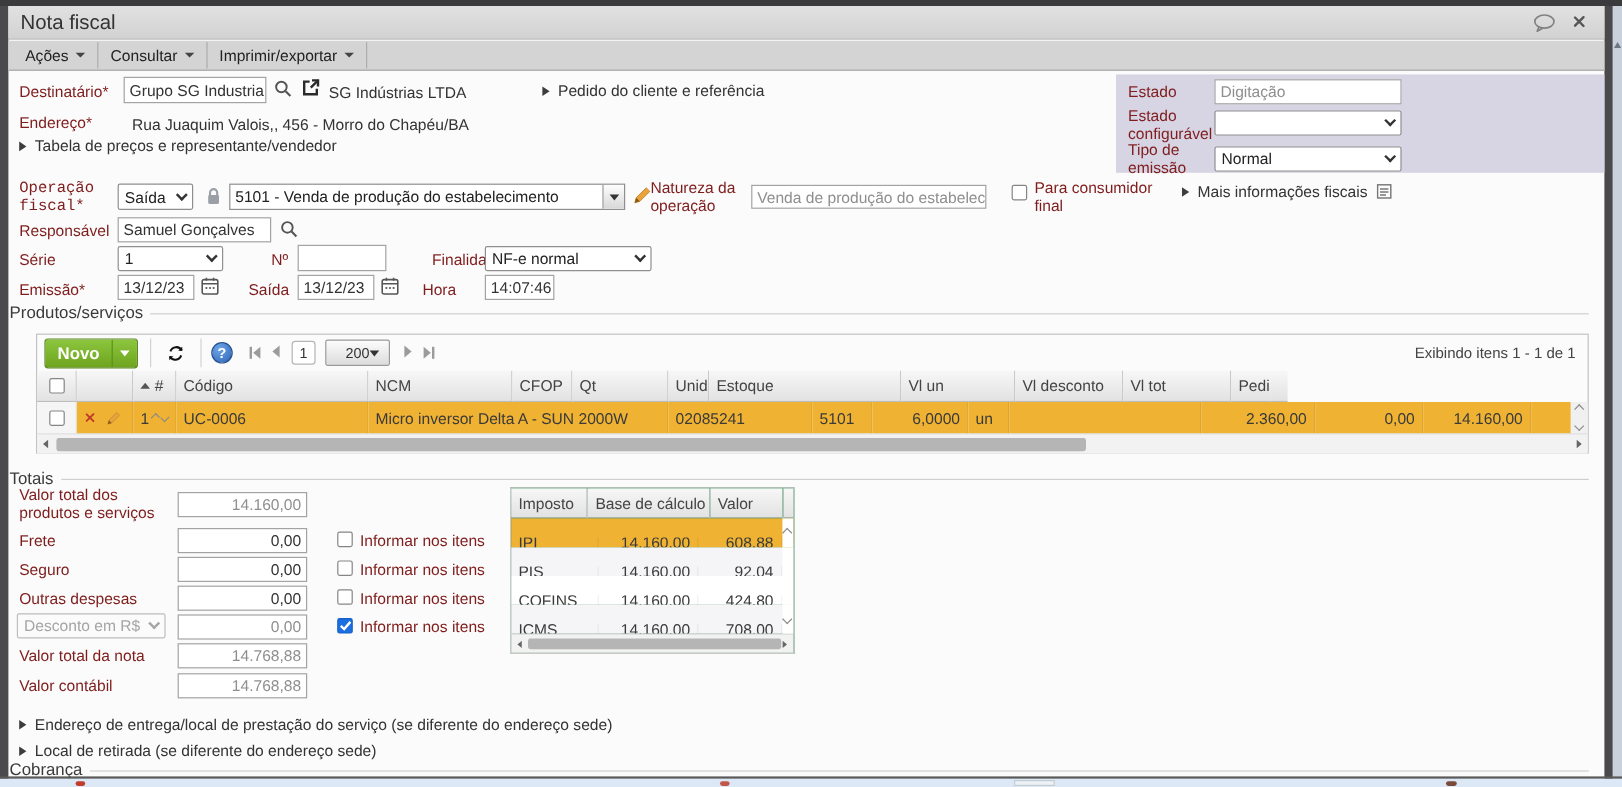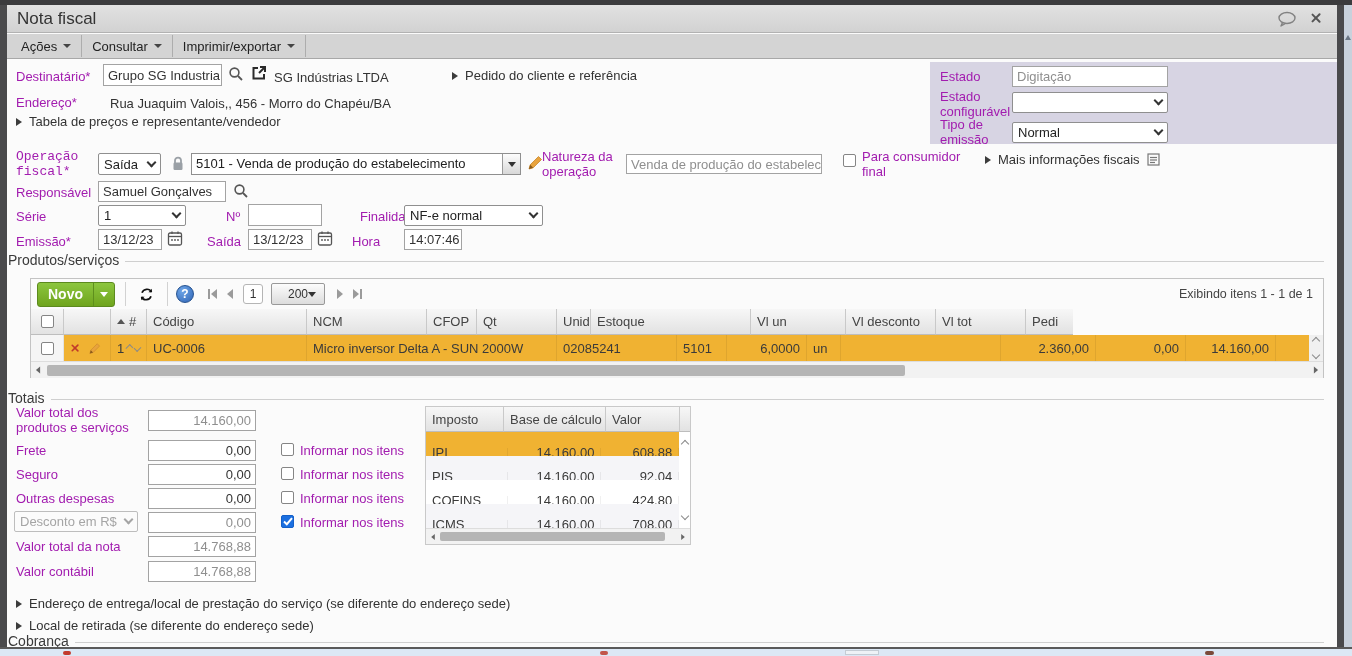--- a/index.html
+++ b/index.html
@@ -1,20 +1,20 @@
 <!DOCTYPE html>
 <html><head>
 <meta charset="utf-8">
 <style>
   * { box-sizing: border-box; margin: 0; padding: 0; }
   html,body { width:1352px; height:656px; overflow:hidden; }
   body { font-family:"Liberation Sans", sans-serif; background:#e8e8e8; }
   #root { position:relative; width:1352px; height:656px; background:#fbfbfb; overflow:hidden; }
   .abs { position:absolute; }
-  .lbl { font-size:13px; color:#a21caf; line-height:1.15; }
+  .lbl { font-size:13px; color:#7f1d1d; line-height:1.15; }
   .val-text { font-size:13px; color:#333; white-space:nowrap; }
   .tin { border:1px solid #a3a3a3; background:#fff; font-size:13px; color:#333;
          display:flex; align-items:center; padding:0 4px; overflow:hidden; white-space:nowrap; }
   .tin.right { justify-content:flex-end; }
   .tin.ro { color:#8f8f8f; }
   .sel { border:1px solid #8f8f8f; background:#fff; border-radius:2px; display:flex;
          align-items:center; justify-content:space-between; font-size:13px; color:#222; padding:0 5px; }
   .sel .chev { width:7px; height:7px; border-right:2px solid #333; border-bottom:2px solid #333;
                transform:rotate(45deg); margin-top:-4px; flex:0 0 auto; }
   .sel.disabled { border-color:#bdbdbd; color:#a5a5a5; background:#fbfbfb; }
@@ -393,21 +393,21 @@
       </svg>
   </span>
   <div class="abs lbl" style="left:300px;top:516px;">Informar nos itens</div>
 
   <div class="abs lbl" style="left:16px;top:540px;">Valor total da nota</div>
   <div class="abs tin right ro" style="left:148px;top:536px;width:108px;height:21px;">14.768,88</div>
 
   <div class="abs lbl" style="left:16px;top:565px;">Valor contábil</div>
   <div class="abs tin right ro" style="left:148px;top:561px;width:108px;height:21px;">14.768,88</div>
 
-  <div class="abs" style="left:425px;top:406px;width:266px;border:1px solid #c9c9c9;background:#15803d;">
+  <div class="abs" style="left:425px;top:406px;width:237px;border:1px solid #c9c9c9;background:#15803d;">
     <div class="grid-row" style="height:25px;">
       <div class="icell-h i0">Imposto</div>
       <div class="icell-h i1">Base de cálculo</div>
       <div class="icell-h i2">Valor</div>
       <div class="icell-h" style="width:12px;border-right:none;padding:0;"></div>
     </div>
     <div class="grid-row hl" style="height:24px;position:relative;">
       <div class="icell i0">IPI</div>
       <div class="icell i1 num">14.160,00</div>
       <div class="icell i2 num">608,88</div>

